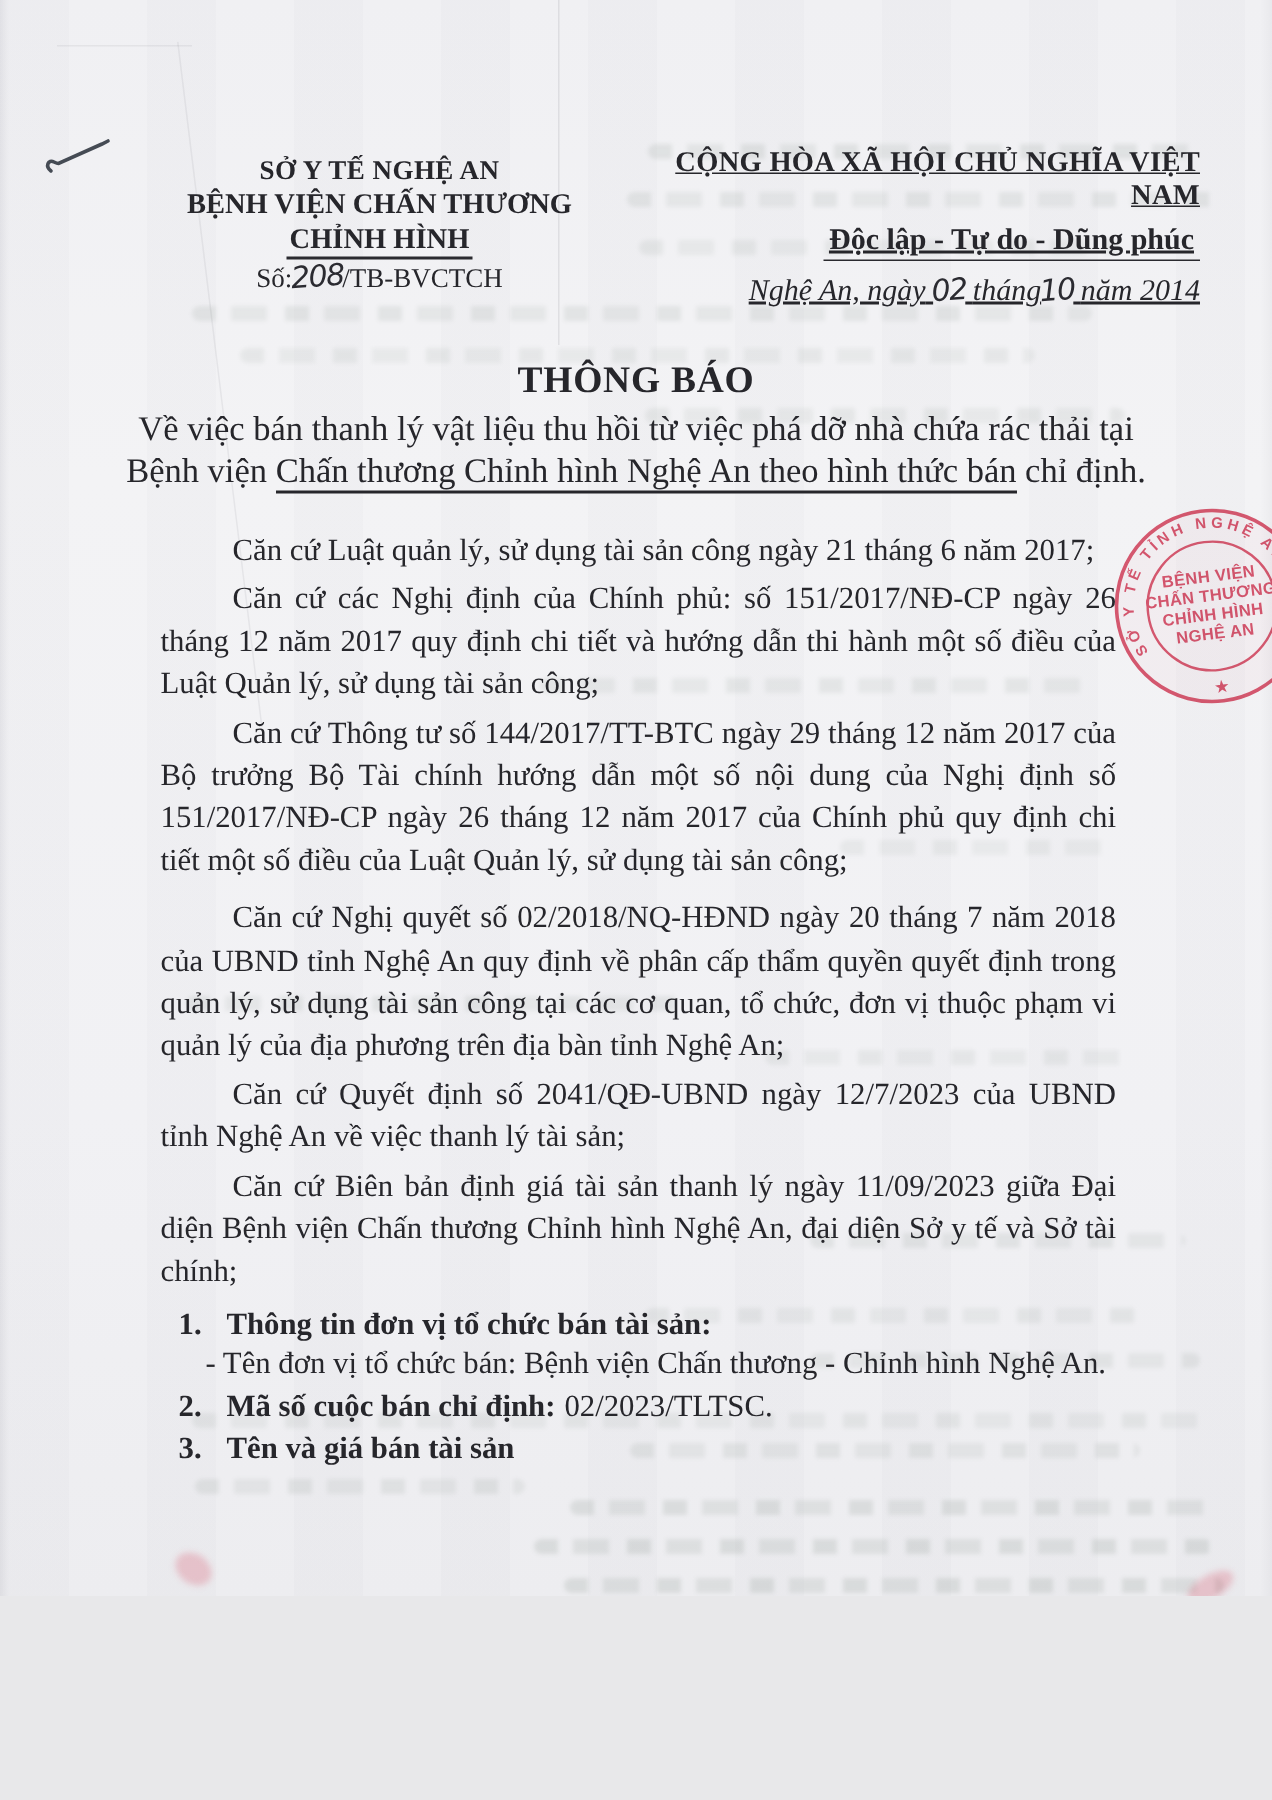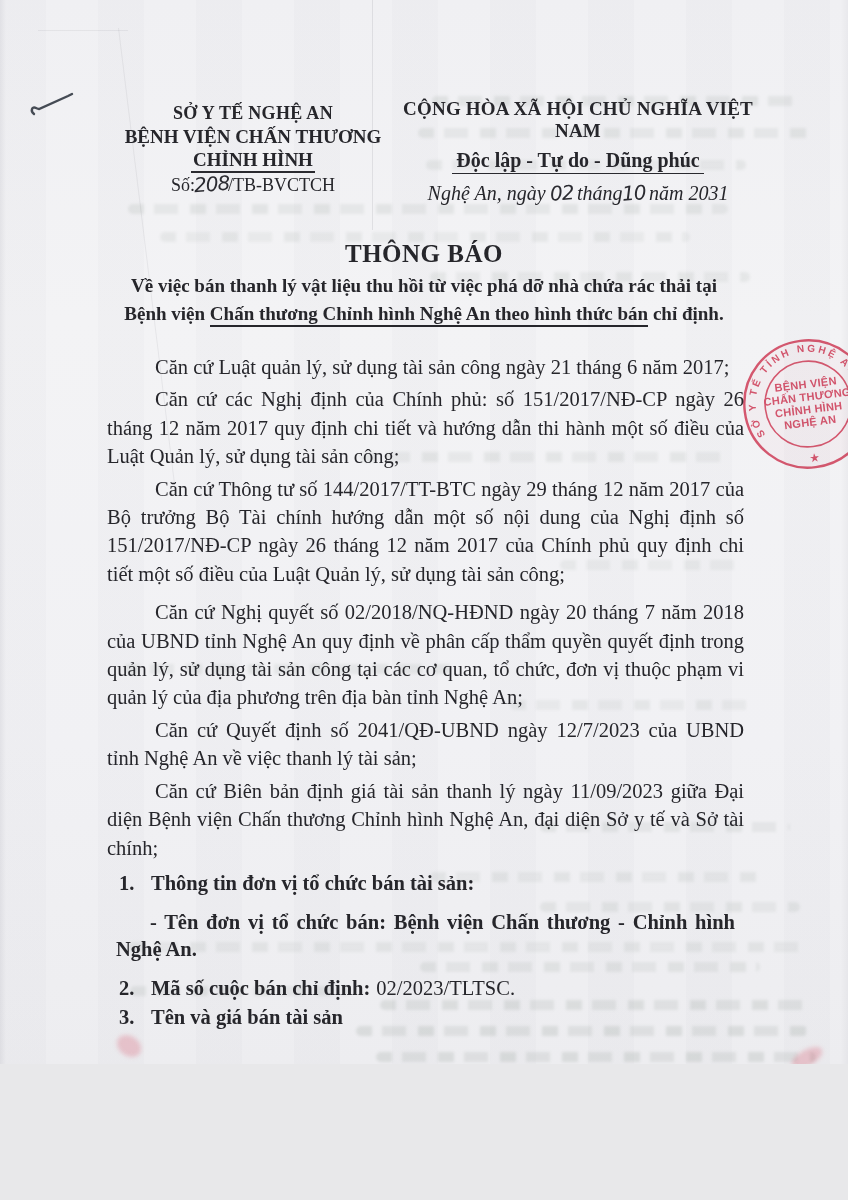--- a/index.html
+++ b/index.html
@@ -29,40 +29,40 @@
 
   
   .doc-header{position:absolute;top:98px;left:0;width:100%;}
   .hdr-left{position:absolute;left:98px;top:4px;width:310px;text-align:center;line-height:23px;}
   .hdr-left .l1{font-size:18px;font-weight:600;letter-spacing:.3px;}
   .hdr-left .l2{font-size:19px;font-weight:700;}
   .hdr-left .l3{font-size:19px;font-weight:700;}
   .hdr-left .l3 span{border-bottom:2px solid #2a2a2f;padding:0 2px 1px;}
   .hdr-left .l4{font-size:18px;margin-top:2px;}
   .hand{font-family:"DejaVu Sans", sans-serif;font-style:italic;font-size:20px;letter-spacing:-1px;display:inline-block;transform:rotate(-4deg);margin:0 -1px;color:#2b2b31;}
-  .hdr-right{position:absolute;left:378px;top:0;width:400px;text-align:center;}
+  .hdr-right{position:absolute;left:400px;top:0;width:400px;text-align:right;text-decoration:underline;}
   .hdr-right .n1{font-size:19px;font-weight:700;letter-spacing:.2px;}
   .hdr-right .n2{font-size:20px;font-weight:700;margin-top:7px;}
   .hdr-right .n2 span{border-bottom:1.6px solid #2a2a2f;padding:0 4px 2px;}
   .hdr-right .n3{font-size:20px;font-style:italic;margin-top:9px;}
 
   
   .title-block{position:absolute;top:240px;left:0;width:100%;text-align:center;}
   .doc-title{font-size:25px;font-weight:700;letter-spacing:.5px;}
-  .doc-sub{font-size:19px;font-weight:700;line-height:28px;margin-top:4px;}
+  .doc-sub{font-size:23px;font-weight:400;line-height:28px;margin-top:4px;}
   .doc-sub .u{border-bottom:2px solid #26262b;padding-bottom:1px;}
 
   
   .content{position:absolute;top:349px;left:103px;width:645px;}
   p.recital{margin:4px;font-size:20.5px;line-height:28.4px;text-align:justify;text-indent:48px;}
   p.r4{margin-top:10px;}
   .sections{margin-top:8px;font-size:20.5px;line-height:26.4px;}
   .sec-h{font-weight:700;padding-left:16px;margin:2px 0 0;}
   .sec-h .num{display:inline-block;min-width:32px;}
-  .sec-item{margin:13px;text-align:justify;text-indent:34px;font-weight:bold;}
+  .sec-item{margin:0;text-align:justify;text-indent:34px;}
   .sec-h .val{font-weight:400;margin-left:6px;}
 
   
   .bleed{position:absolute;height:10px;border-radius:5px;filter:blur(1.4px);
     background:repeating-linear-gradient(90deg, rgba(118,132,122,0.42) 0 16px, rgba(118,132,122,0) 16px 26px, rgba(118,132,122,0.34) 26px 50px, rgba(118,132,122,0) 50px 62px);}
   .red-smudge{position:absolute;background:rgba(214,72,96,0.25);filter:blur(2px);border-radius:50%;}
 
   
   .stamp{position:absolute;left:741px;top:337px;width:134px;height:134px;mix-blend-mode:multiply;opacity:.93;}
   .stamp .ring{fill:rgba(230,90,115,0.04);stroke:#dd4f68;stroke-width:3.6;}
@@ -110,21 +110,21 @@
   <div class="doc-header">
     <div class="hdr-left">
       <div class="l1">SỞ Y TẾ NGHỆ AN</div>
       <div class="l2">BỆNH VIỆN CHẤN THƯƠNG</div>
       <div class="l3"><span>CHỈNH HÌNH</span></div>
       <div class="l4"><span>Số:</span><span class="hand">208</span><span>/TB-BVCTCH</span></div>
     </div>
     <div class="hdr-right">
       <div class="n1">CỘNG HÒA XÃ HỘI CHỦ NGHĨA VIỆT NAM</div>
       <div class="n2"><span>Độc lập - Tự do - Dũng phúc</span></div>
-      <div class="n3"><span>Nghệ An, ngày</span>&nbsp;<span class="hand">02</span>&nbsp;<span>tháng</span><span class="hand">10</span>&nbsp;<span>năm 2031</span></div>
+      <div class="n3"><span>Nghệ An, ngày</span>&nbsp;<span class="hand">02</span>&nbsp;<span>tháng</span><span class="hand">10</span>&nbsp;<span>năm 2014</span></div>
     </div>
   </div>
 
   <div class="title-block">
     <div class="doc-title">THÔNG BÁO</div>
     <div class="doc-sub">
       <div>Về việc bán thanh lý vật liệu thu hồi từ việc phá dỡ nhà chứa rác thải tại</div>
       <div><span>Bệnh viện </span><span class="u">Chấn thương Chỉnh hình Nghệ An theo hình thức bán</span><span> chỉ định.</span></div>
     </div>
   </div>

